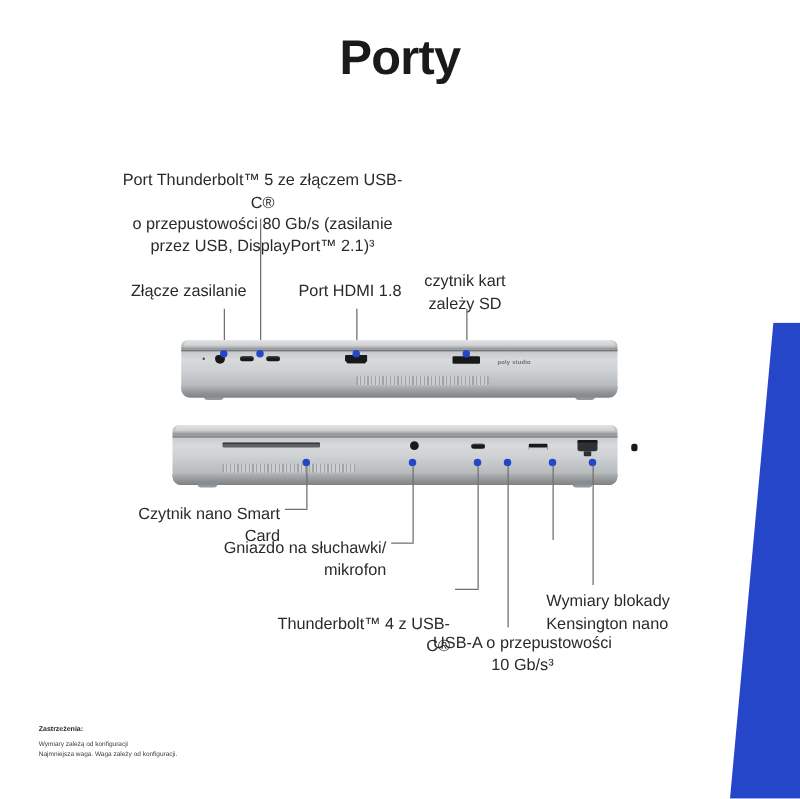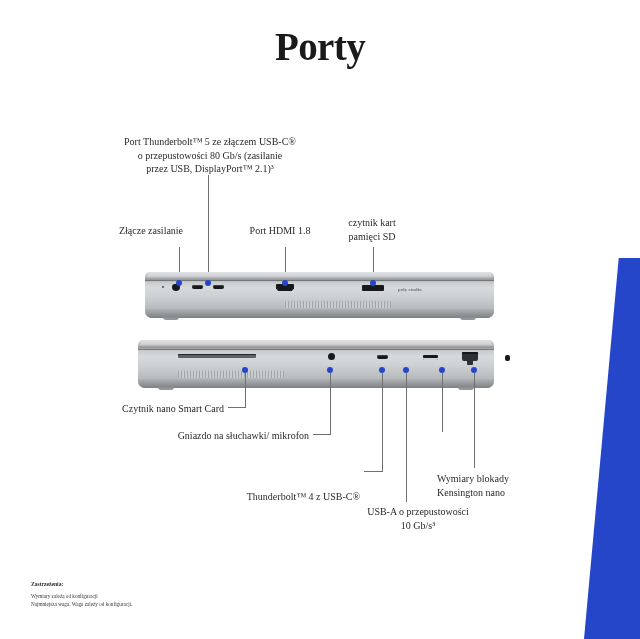--- a/index.html
+++ b/index.html
@@ -4,41 +4,41 @@
 <style>
   html,body{margin:0;padding:0;}
   body{
     width:640px;height:639px;
     background:#ffffff;
     font-family:"Liberation Sans", sans-serif;
     color:#231f20;
     overflow:hidden;
     position:relative;
   }
-  #stage{position:absolute;inset:0;width:640px;height:639px;overflow:hidden;font-family:Liberation Serif, serif;}
+  #stage{position:absolute;inset:0;width:640px;height:639px;overflow:hidden;}
 
   
   .corner-wedge{
     position:absolute;right:0;top:258px;width:56px;height:381px;
     clip-path:polygon(100% 0%, 100% 100%, 0% 100%, 62% 0%);
     background:#2546c8;
   }
 
   
   .page-title{
     position:absolute;left:0;right:0;top:27px;
     text-align:center;
     font-size:39px;font-weight:700;letter-spacing:-0.6px;
     color:#1a1a1a;line-height:1;
   }
 
   
   .callout{
     position:absolute;
-    font-size:10px;
+    font-size:13px;
     line-height:1.35;
     color:#2a2a2a;
     white-space:pre-line;
   }
   .c-center{text-align:center;}
   .c-left{text-align:left;}
   .c-right{text-align:right;}
 
   
   .vline{position:absolute;width:1px;background:#6f6f6f;}
@@ -128,21 +128,21 @@
 
   <div class="callout c-center" style="left:94px;top:135px;width:232px;">Port Thunderbolt™ 5 ze złączem USB-C®
 o przepustowości 80 Gb/s (zasilanie
 przez USB, DisplayPort™ 2.1)³</div>
 
   <div class="callout c-center" style="left:96px;top:224px;width:110px;">Złącze zasilanie</div>
 
   <div class="callout c-center" style="left:232px;top:224px;width:96px;">Port HDMI 1.8</div>
 
   <div class="callout c-center" style="left:330px;top:216px;width:84px;">czytnik kart
-pamięci SD</div>
+zależy SD</div>
 
   <div class="vline" style="left:208px;top:175px;height:102px;"></div>
   <div class="vline" style="left:179px;top:247px;height:30px;"></div>
   <div class="vline" style="left:285px;top:247px;height:30px;"></div>
   <div class="vline" style="left:373px;top:247px;height:30px;"></div>
 
   <div class="laptop" style="left:145px;top:272px;width:349px;height:46px;">
     <div class="lid-top"></div>
     <div class="lid-line" style="top:8px;"></div>
     <div class="base-shadow"></div>

